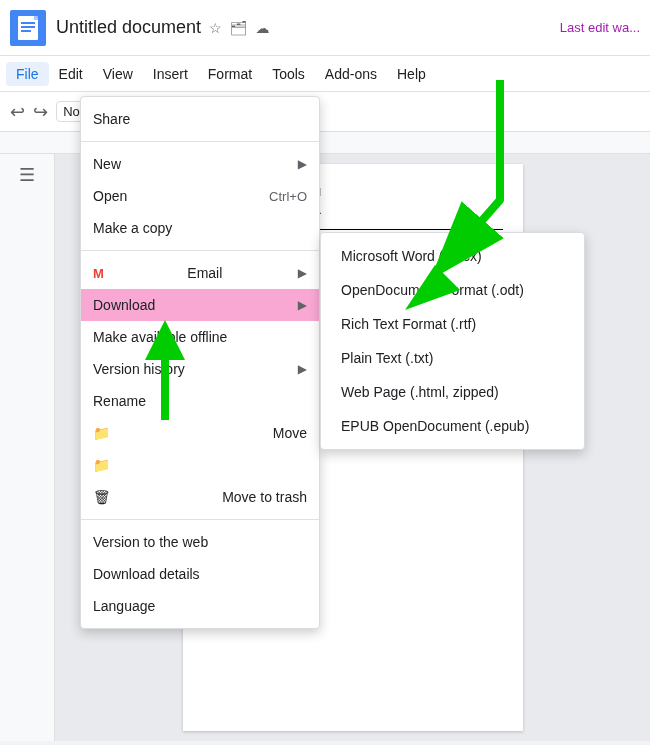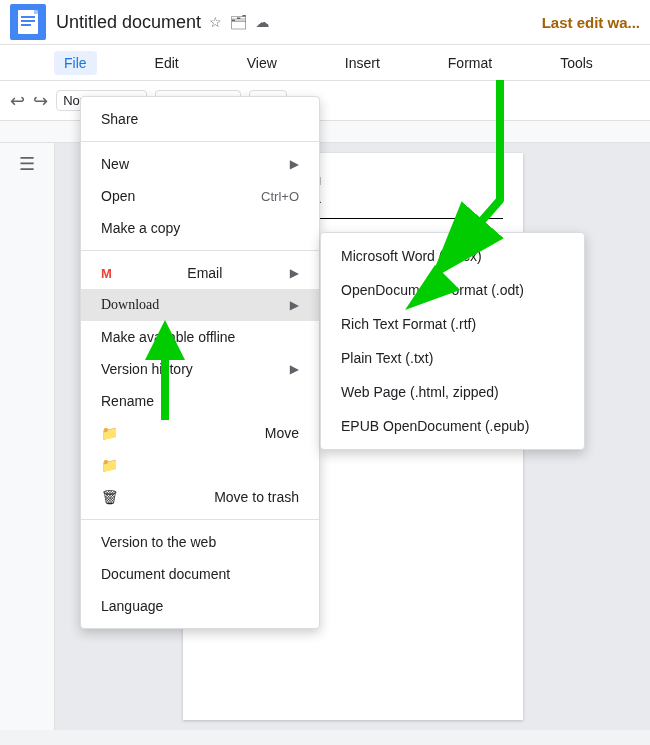--- a/index.html
+++ b/index.html
@@ -9,21 +9,21 @@
       font-family: Arial, sans-serif;
       font-size: 14px;
       overflow: hidden;
       background: #f1f3f4;
       position: relative;
     }
 
     
     .top-bar {
       background: #fff;
-      height: 45px;
+      height: 56px;
       display: flex;
       align-items: center;
       padding: 0 10px;
       border-bottom: 1px solid #e0e0e0;
     }
     .app-icon {
       width: 36px;
       height: 36px;
       margin-right: 10px;
       flex-shrink: 0;
@@ -35,43 +35,41 @@
     }
     .title-icons {
       display: flex;
       gap: 8px;
       margin-left: 8px;
       align-items: center;
       color: #5f6368;
     }
     .top-right {
       margin-left: auto;
-      font-size: 15px;
-      color: #a16207;
+      font-size: 13px;
+      color: #a21caf;
       white-space: nowrap;
-      font-weight: bold;
     }
 
     
     .menu-bar {
       background: #fff;
       height: 36px;
       display: flex;
       align-items: center;
       padding: 0 6px;
       border-bottom: 1px solid #e0e0e0;
     }
     .menu-item {
       padding: 4px 10px;
       font-size: 14px;
       color: #202124;
       border-radius: 4px;
       cursor: pointer;
       white-space: nowrap;
-      margin-left: 48px;
     }
     .menu-item.active {
       background: #e8f0fe;
       color: #1a73e8;
     }
 
     
     .toolbar {
       background: #fff;
       height: 40px;
@@ -148,32 +146,31 @@
     .doc-text {
       font-size: 11px;
       color: #333;
       line-height: 1.6;
     }
     .doc-line {
       border-top: 1px solid #000;
       margin: 10px 0;
     }
     .dropdown-item {
-      padding: 8px 20px;
+      padding: 8px 12px;
       font-size: 14px;
       color: #202124;
       cursor: pointer;
       display: flex;
       align-items: center;
       justify-content: space-between;
       position: relative;
     }
     .dropdown-item.highlighted {
-      background: #e5e5e5;
-      font-family: Liberation Serif, serif;
+      background: #f9a8d4;
     }
     .dropdown-item .shortcut {
       color: #5f6368;
       font-size: 13px;
     }
     .dropdown-item .arrow {
       color: #5f6368;
       font-size: 12px;
     }
     .dropdown-divider {
@@ -350,21 +347,21 @@
       <span>Move to trash</span>
     </div>
 
     <hr class="dropdown-divider">
 
     <div class="dropdown-item">
       <span>Version to the web</span>
     </div>
 
     <div class="dropdown-item">
-      <span>Document document</span>
+      <span>Download details</span>
     </div>
 
     <div class="dropdown-item">
       <span>Language</span>
     </div>
 
   </div>
 </div>
 
 <div style="position:absolute;top:232px;left:320px;background:#fff;border:1px solid #dadce0;box-shadow:0 4px 12px rgba(0,0,0,0.2);border-radius:4px;width:265px;z-index:101;padding:6px 0;">

